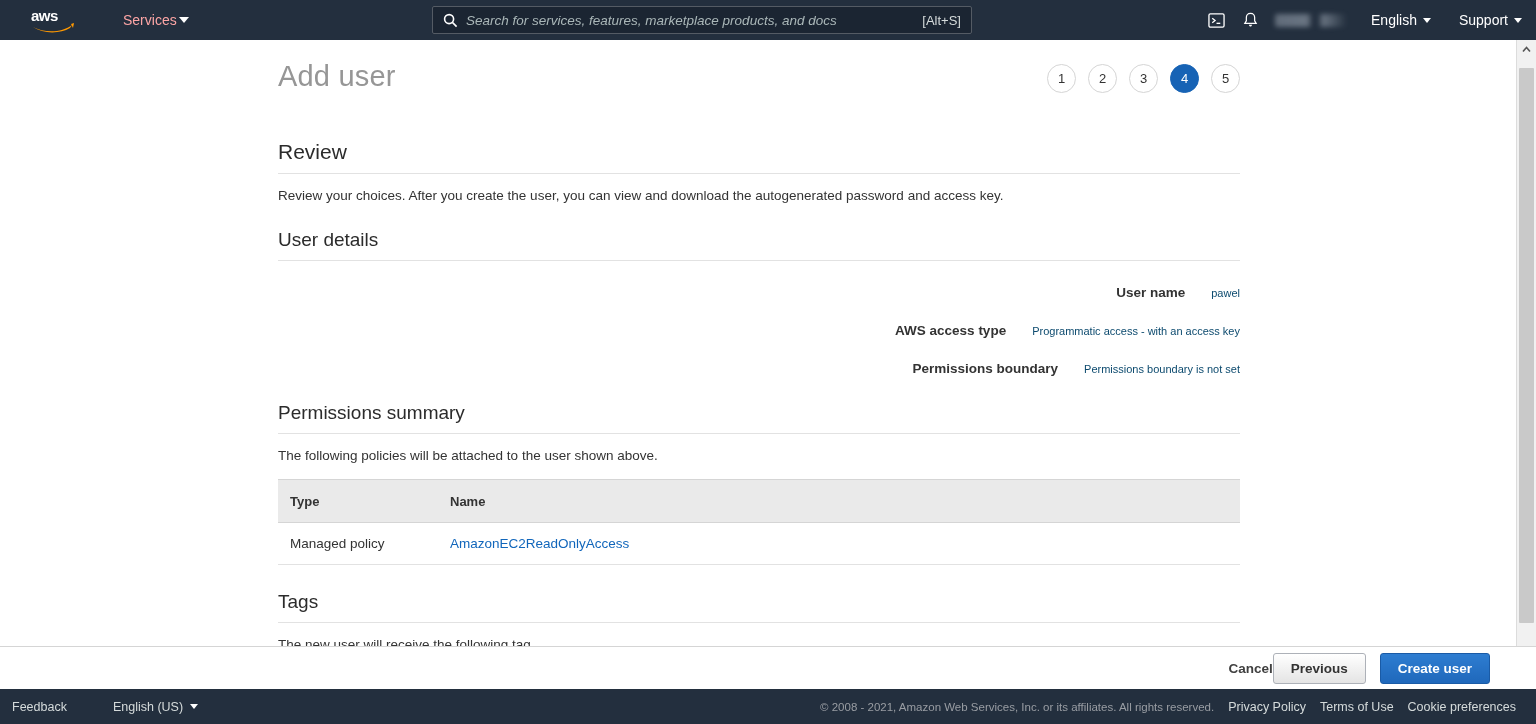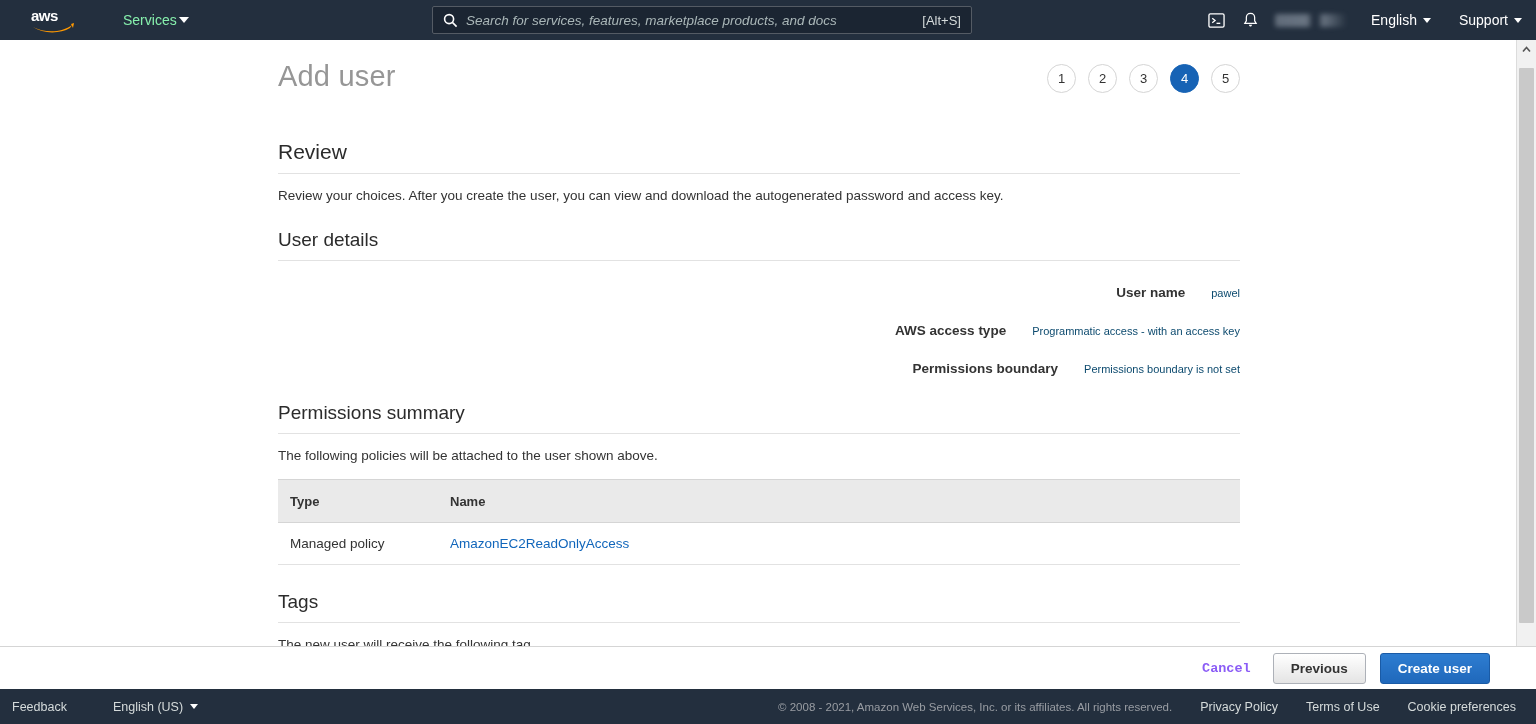--- a/index.html
+++ b/index.html
@@ -16,21 +16,21 @@
     width: 1536px; height: 40px;
     background: #232f3e;
     display: flex; align-items: center;
   }
   .aws-logo {
     margin-left: 30px; width: 46px; height: 28px;
     position: relative; display: block;
   }
   .nav-services {
     margin-left: 47px;
-    color: #86efac; font-size: 14px;
+    color: #fca5a5; font-size: 14px;
     display: flex; align-items: center; gap: 2px;
     cursor: pointer; height: 40px;
   }
   .caret-down {
     width: 0; height: 0;
     border-left: 5px solid transparent;
     border-right: 5px solid transparent;
     border-top: 6px solid #ffffff;
     display: inline-block;
   }
@@ -166,22 +166,22 @@
   }
 
   
   .actionbar {
     position: absolute; left: 0; top: 646px;
     width: 1536px; height: 43px;
     background: #ffffff; border-top: 1px solid #d5d5d5;
     display: flex; align-items: center; justify-content: flex-end;
   }
   .link-btn {
-    color: #8b5cf6; font-size: 13.5px; font-weight: bold;
-    cursor: pointer; margin-right: 22px; text-decoration: none; font-family: Liberation Mono, monospace;
+    color: #404040; font-size: 13.5px; font-weight: bold;
+    cursor: pointer; text-decoration: none;
   }
   .btn {
     font-family: "Liberation Sans", sans-serif;
     font-size: 13.5px; font-weight: bold;
     border-radius: 3px; cursor: pointer;
     padding: 7px 17px; margin-right: 14px;
     border: 1px solid #adb1b8;
   }
   .btn-secondary {
     background: linear-gradient(to bottom, #ffffff 0%, #e4e4e4 100%);
@@ -200,21 +200,21 @@
     background: #232f3e;
     display: flex; align-items: center;
   }
   .footer-left { display: flex; align-items: flex-end; margin-left: 12px; gap: 46px; }
   .footer-link {
     color: #d5dbdb; font-size: 12.5px; text-decoration: none; cursor: pointer;
     display: flex; align-items: center; gap: 7px;
   }
   .footer-right {
     position: absolute; right: 20px;
-    display: flex; align-items: center; gap: 28px;
+    display: flex; align-items: center; gap: 14px;
   }
   .copyright { color: #999da3; font-size: 11.5px; }
 </style>
 </head>
 <body>
 
 <div class="topnav">
 
   <a class="aws-logo">
     <svg width="46" height="28" viewBox="0 0 46 28">

